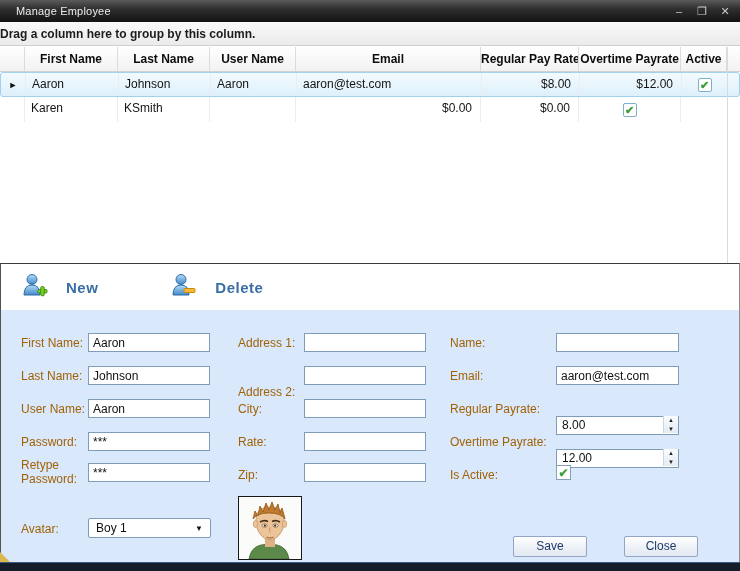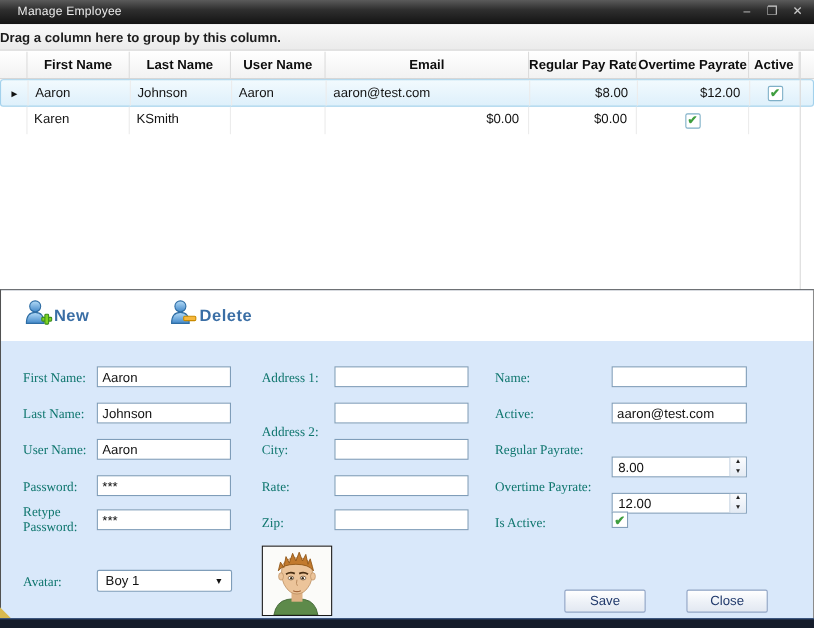--- a/index.html
+++ b/index.html
@@ -53,26 +53,26 @@
     font-size:11px; color:#3f9e3f; font-weight:700; line-height:12px;
   }
   .grid-right-line { position:absolute; left:727px; top:0; width:1px; height:216px; background:#dadada; }
   
   .bottom-panel {
     position:absolute; top:263px; left:0; width:740px; height:299px;
     border-top:1px solid #3c3c3c; border-left:1px solid #515151; border-right:1px solid #8b8b8b;
     background:#d9e8fa;
   }
   .toolbar { position:absolute; top:0; left:0; width:100%; height:46px; background:#fff; display:flex; align-items:center; }
-  .tool-btn { display:flex; align-items:center; gap:1px; cursor:default; }
+  .tool-btn { display:flex; align-items:center; gap:18px; cursor:default; }
   .tool-btn .tlabel { color:#3a6ea5; font-weight:700; font-size:15px; letter-spacing:.5px; }
   .tool-new { margin-left:20px; }
   .tool-del { margin-left:72px; }
   .formarea { position:absolute; top:46px; left:0; width:100%; height:253px; background:#d9e8fa; }
-  .flabel { position:absolute; font-size:12px; color:#0f766e; line-height:14px;font-family:Liberation Serif, serif; }
+  .flabel { position:absolute; font-size:12px; color:#a16207; line-height:14px; }
   .tin {
     position:absolute; height:19px; border:1px solid #7f9db9; background:#fff;
     font-size:12px; color:#111; padding:0 4px; font-family:"Liberation Sans",sans-serif;
   }
   .spinwrap { position:absolute; height:19px;margin-top:16px; }
   .spinwrap input {
     width:100%; height:100%; border:1px solid #7f9db9; background:#fff;
     font-size:12px; color:#111; padding:0 18px 0 5px; font-family:"Liberation Sans",sans-serif;
   }
   .spinners {
@@ -228,21 +228,21 @@
 
       <span class="flabel" style="left:237px; top:125px;">Rate:</span>
       <input class="tin" style="left: 303px; top: 122px; width: 122px;" value="">
 
       <span class="flabel" style="left:237px; top:158px;">Zip:</span>
       <input class="tin" style="left: 303px; top: 153px; width: 122px;" value="">
 
       <span class="flabel" style="left:449px; top:26px;">Name:</span>
       <input class="tin" style="left: 555px; top: 23px; width: 123px;" value="">
 
-      <span class="flabel" style="left:449px; top:59px;">Active:</span>
+      <span class="flabel" style="left:449px; top:59px;">Email:</span>
       <input class="tin" style="left: 555px; top: 56px; width: 123px;" value="aaron@test.com">
 
       <span class="flabel" style="left:449px; top:92px;">Regular Payrate:</span>
       <div class="spinwrap" style="left:555px; top:89px; width:123px;">
         <input value="8.00" style="">
         <div class="spinners">
           <span>▲</span>
           <span>▼</span>
         </div>
       </div>

